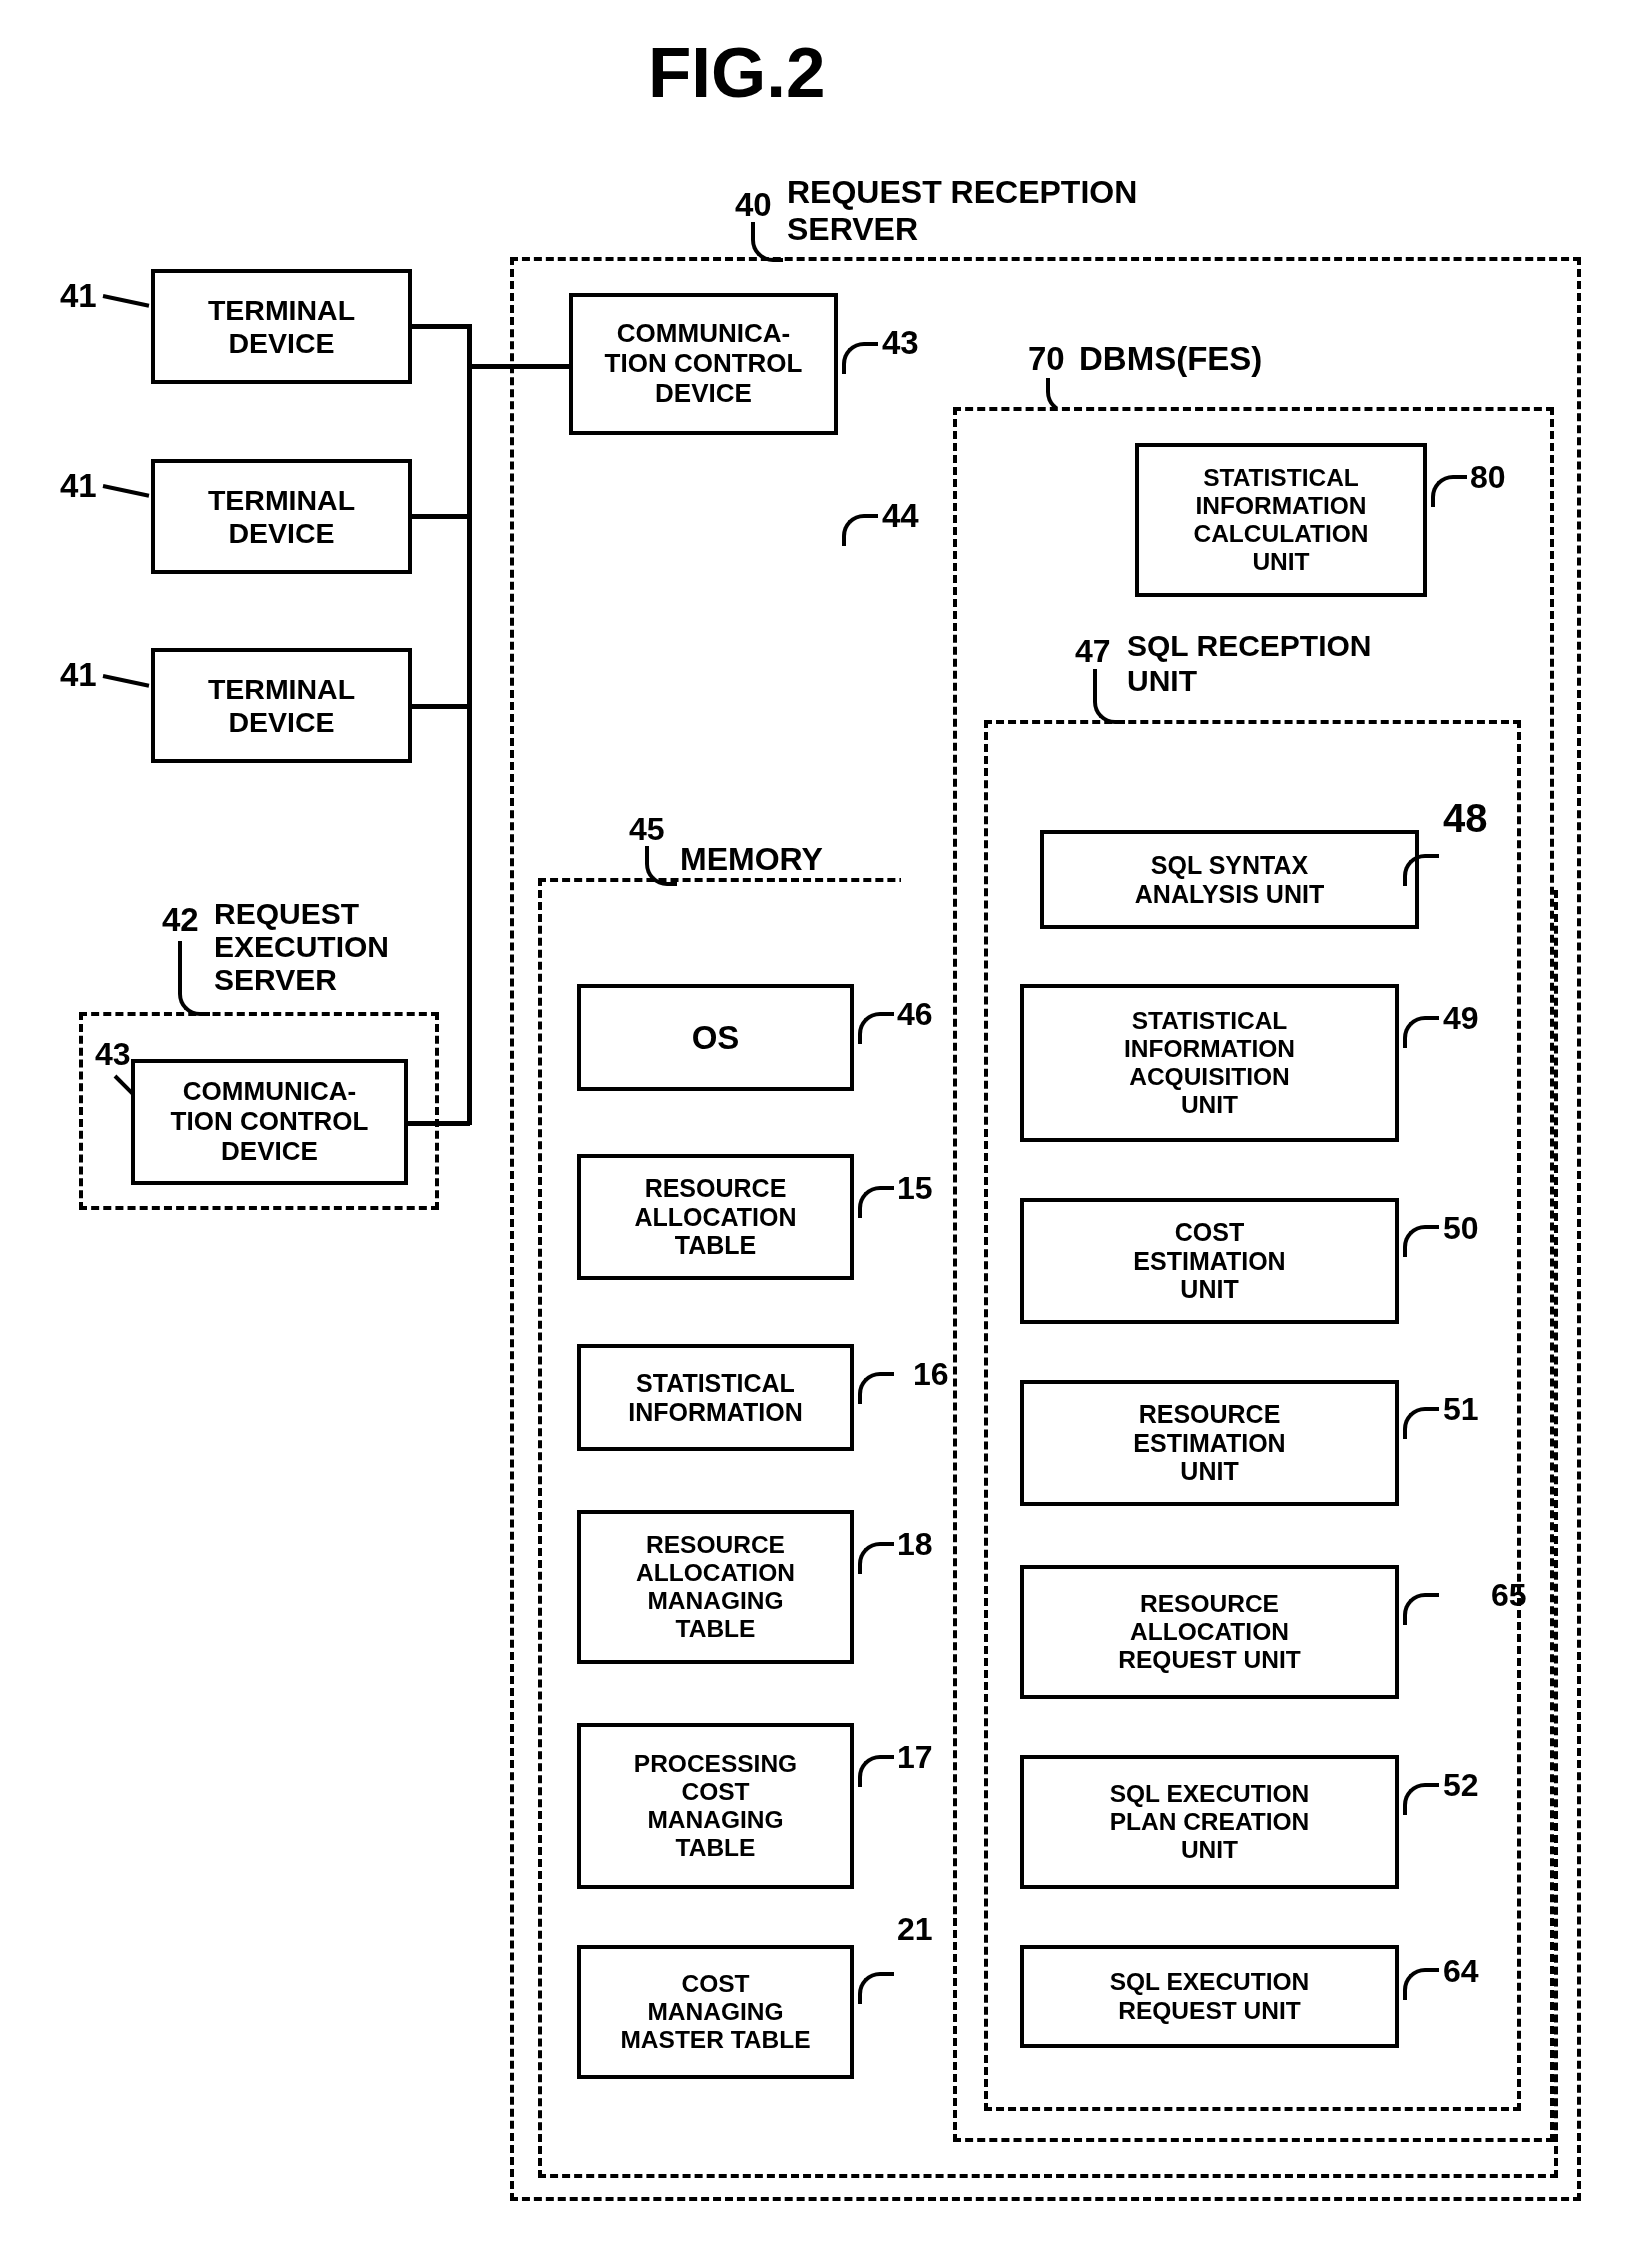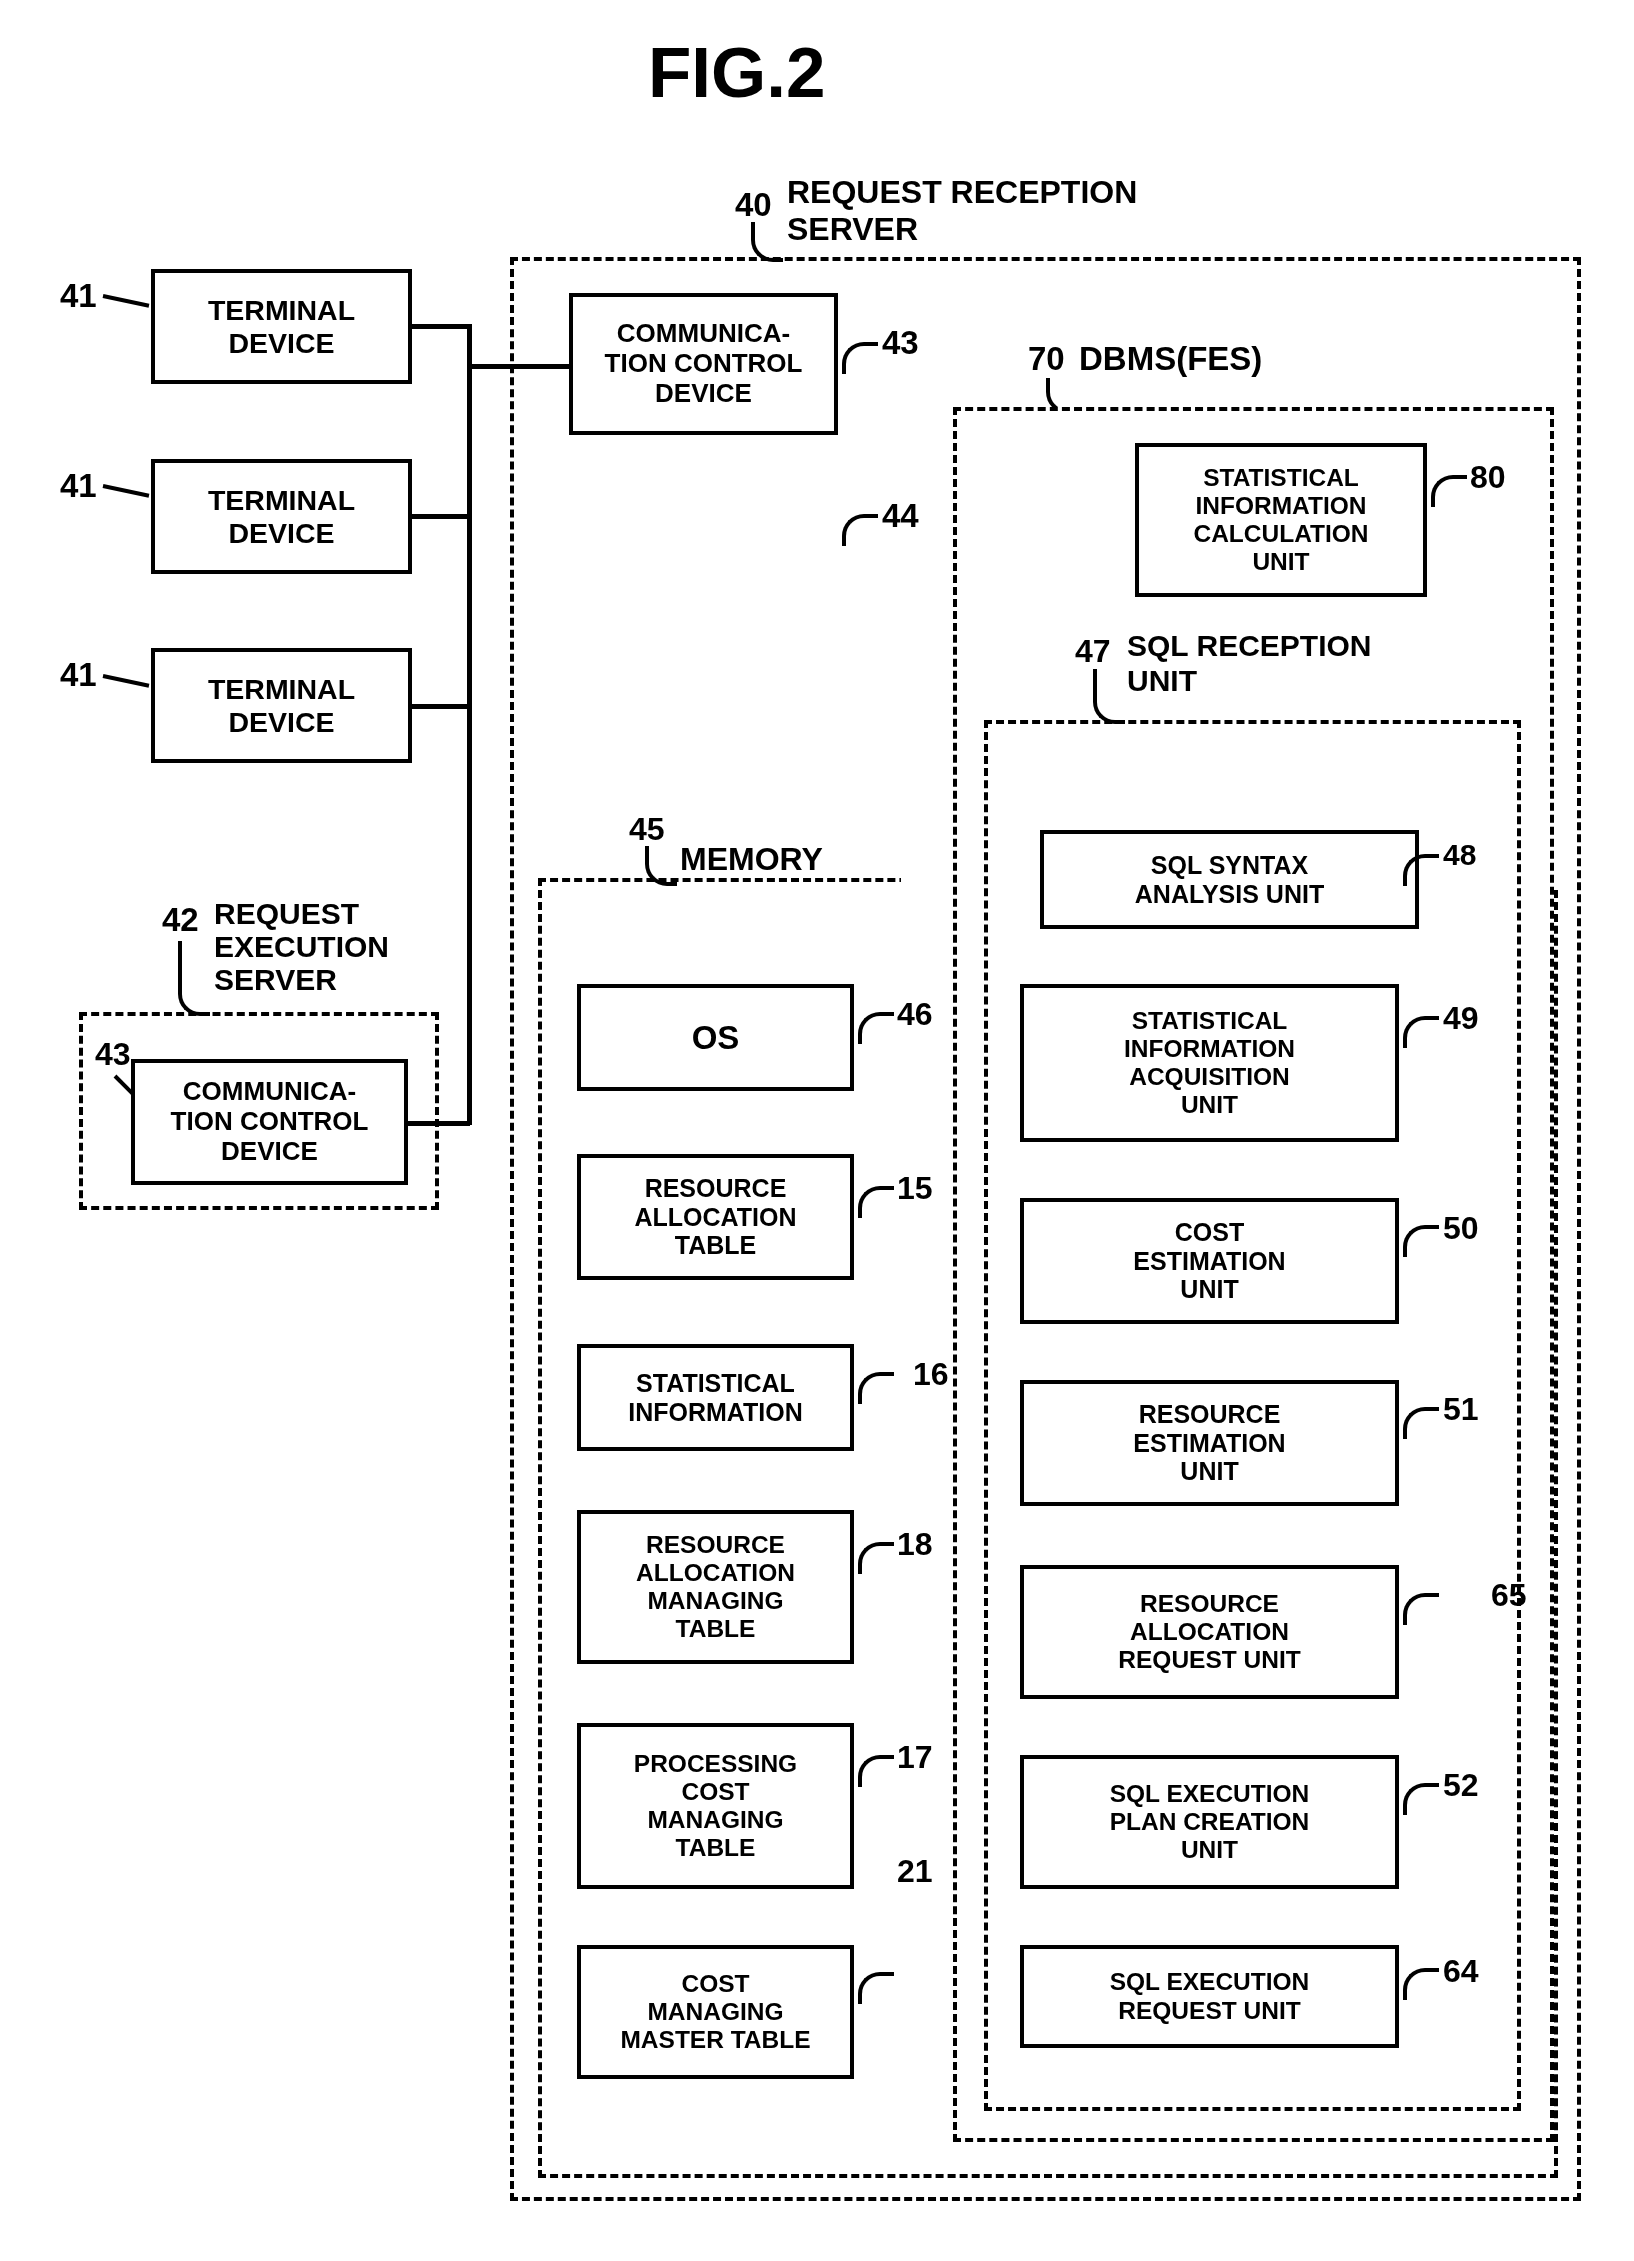--- a/index.html
+++ b/index.html
@@ -169,21 +169,21 @@
     </div>
   <div class="lead-up" style="left:826px; top:1723px; width:36px; height:32px;"></div>
   <div class="label" style="left:865px; top:1707px; font-size:32px;">17</div>
 
   <div class="box" style="left:545px; top:1913px; width:277px; height:134px; font-size:24.5px;">
       <span style="white-space:pre;">COST
 MANAGING
 MASTER TABLE</span>
     </div>
   <div class="lead-up" style="left:826px; top:1940px; width:36px; height:32px;"></div>
-  <div class="label" style="left:865px; top:1821px; font-size:32px;">21</div>
+  <div class="label" style="left:865px; top:1879px; font-size:32px;">21</div>
 
   <div class="label" style="left:996px; top:308px; font-size:33px;">70</div>
   <div class="lead" style="left:1014px; top:346px; width:32px; height:36px;"></div>
   <div class="label" style="left:1047px; top:308px; font-size:33px;text-align:center;">DBMS(FES)</div>
   <div class="dashed-box" style="left:921px; top:375px; width:601px; height:1735px; background:#fff;"></div>
 
   <div class="box" style="left:1103px; top:411px; width:292px; height:154px; font-size:24.5px;">
       <span style="white-space:pre;">STATISTICAL
 INFORMATION
 CALCULATION
@@ -196,21 +196,21 @@
   <div class="lead" style="left:1061px; top:637px; width:32px; height:55px;"></div>
   <div class="label" style="left:1095px; top:597px; font-size:30px; line-height:1.15;">SQL RECEPTION
 UNIT</div>
   <div class="dashed-box" style="left:952px; top:688px; width:537px; height:1391px;"></div>
 
   <div class="box" style="left:988px; top:798px; width:379px; height:99px; font-size:25px;margin-left:20px;">
       <span style="white-space:pre;">SQL SYNTAX
 ANALYSIS UNIT</span>
     </div>
   <div class="lead-up" style="left:1371px; top:822px; width:36px; height:32px;"></div>
-  <div class="label" style="left:1411px; top:806px; font-size:30px;">48</div>
+  <div class="label" style="left:1411px; top:764px; font-size:40px;">48</div>
 
   <div class="box" style="left:988px; top:952px; width:379px; height:158px; font-size:24.5px;">
       <span style="white-space:pre;">STATISTICAL
 INFORMATION
 ACQUISITION
 UNIT</span>
     </div>
   <div class="lead-up" style="left:1371px; top:984px; width:36px; height:32px;"></div>
   <div class="label" style="left:1411px; top:968px; font-size:32px;">49</div>
 

